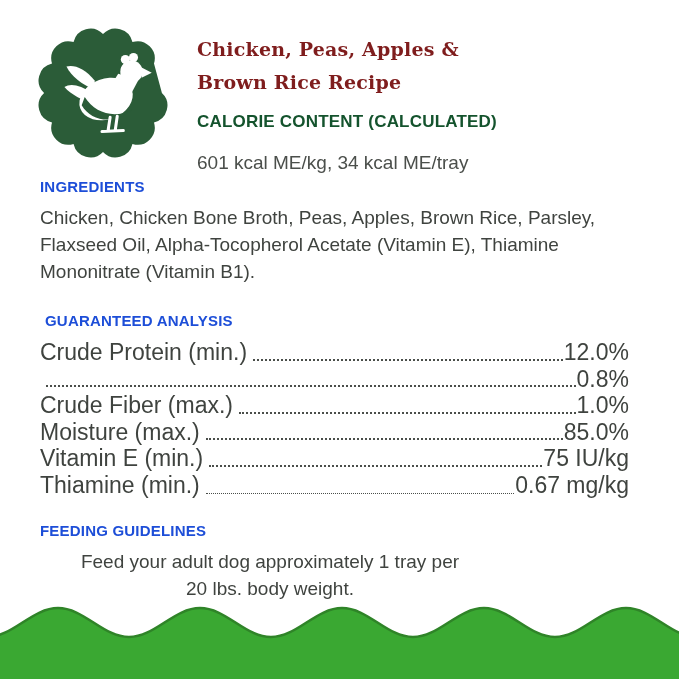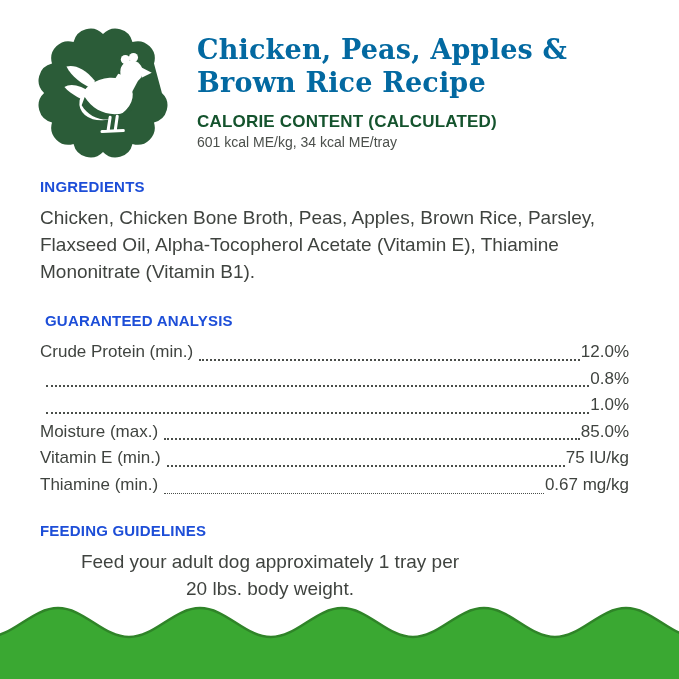--- a/index.html
+++ b/index.html
@@ -10,35 +10,35 @@
     overflow:hidden;
     font-family:"Liberation Sans",sans-serif;
   }
   
   .badge{position:absolute;left:38px;top:27px;width:130px;height:132px;}
   
   .header-text{position:absolute;left:197px;top:33px;width:440px;}
   .title{
     font-family:"DejaVu Serif",serif;
     font-weight:700;
-    font-size:27px;
+    font-size:19px;
     line-height:33px;
-    color:#0369a1;
+    color:#7f1d1d;
     letter-spacing:.2px;
   }
   .calorie-heading{
     margin-top:13px;
     font-size:17px;
     font-weight:700;
     color:#14532d;
     letter-spacing:.2px;
   }
   .calorie-value{
-    margin-top:2px;
-    font-size:14px;
+    margin-top:20px;
+    font-size:19px;
     color:#4b4f4b;
   }
   
   .content{position:absolute;left:40px;right:50px;top:178px;}
   .section-heading{
     font-size:15px;
     font-weight:700;
     color:#1d4ed8;
     letter-spacing:.2px;
     margin:0 0 9px 0;
@@ -47,21 +47,21 @@
     font-size:19px;
     line-height:27px;
     color:#3f433f;
     margin:0;
   }
   .ga-heading{margin-top:27px;padding-left:5px;margin-bottom:10px;}
   .ga-table{width:100%;}
   .ga-row{
     display:flex;
     align-items:flex-end;
-    font-size:17px;
+    font-size:23px;
     line-height:26.5px;
     color:#3f433f;
     white-space:nowrap;
   }
   .ga-dots{
     flex:1;
     border-bottom:2.4px dotted #4a4e4a;
     margin:0 1px 5px 6px;
     min-width:20px;
   }
@@ -124,20 +124,21 @@
       <div class="ga-row">
         <span>Crude Protein (min.)</span>
         <span class="ga-dots"></span>
         <span>12.0%</span>
       </div>
       <div class="ga-row">
         <span class="ga-dots"></span>
         <span>0.8%</span>
       </div>
       <div class="ga-row">
+        <span>Crude Fiber (max.)</span>
         <span class="ga-dots"></span>
         <span>1.0%</span>
       </div>
       <div class="ga-row">
         <span>Moisture (max.)</span>
         <span class="ga-dots"></span>
         <span>85.0%</span>
       </div>
       <div class="ga-row">
         <span>Vitamin E (min.)</span>

